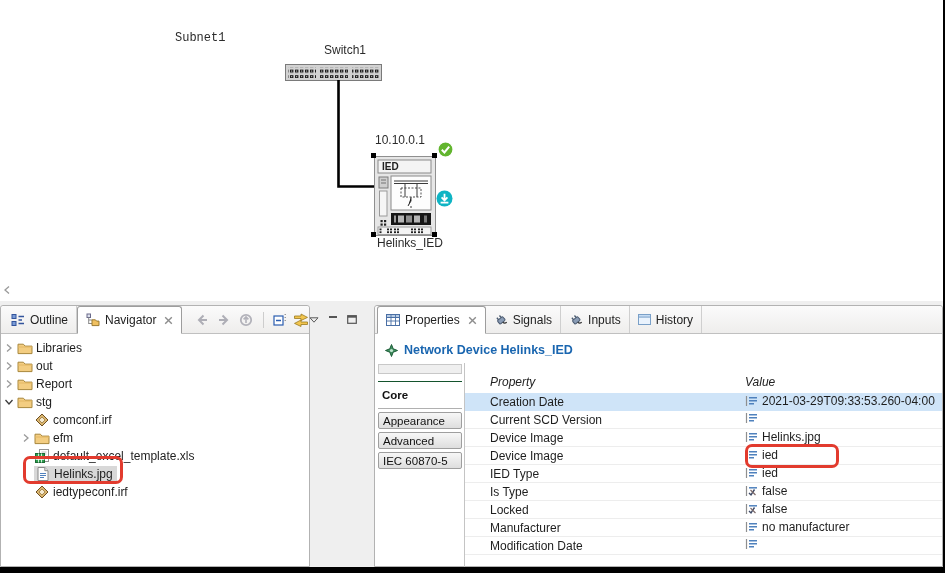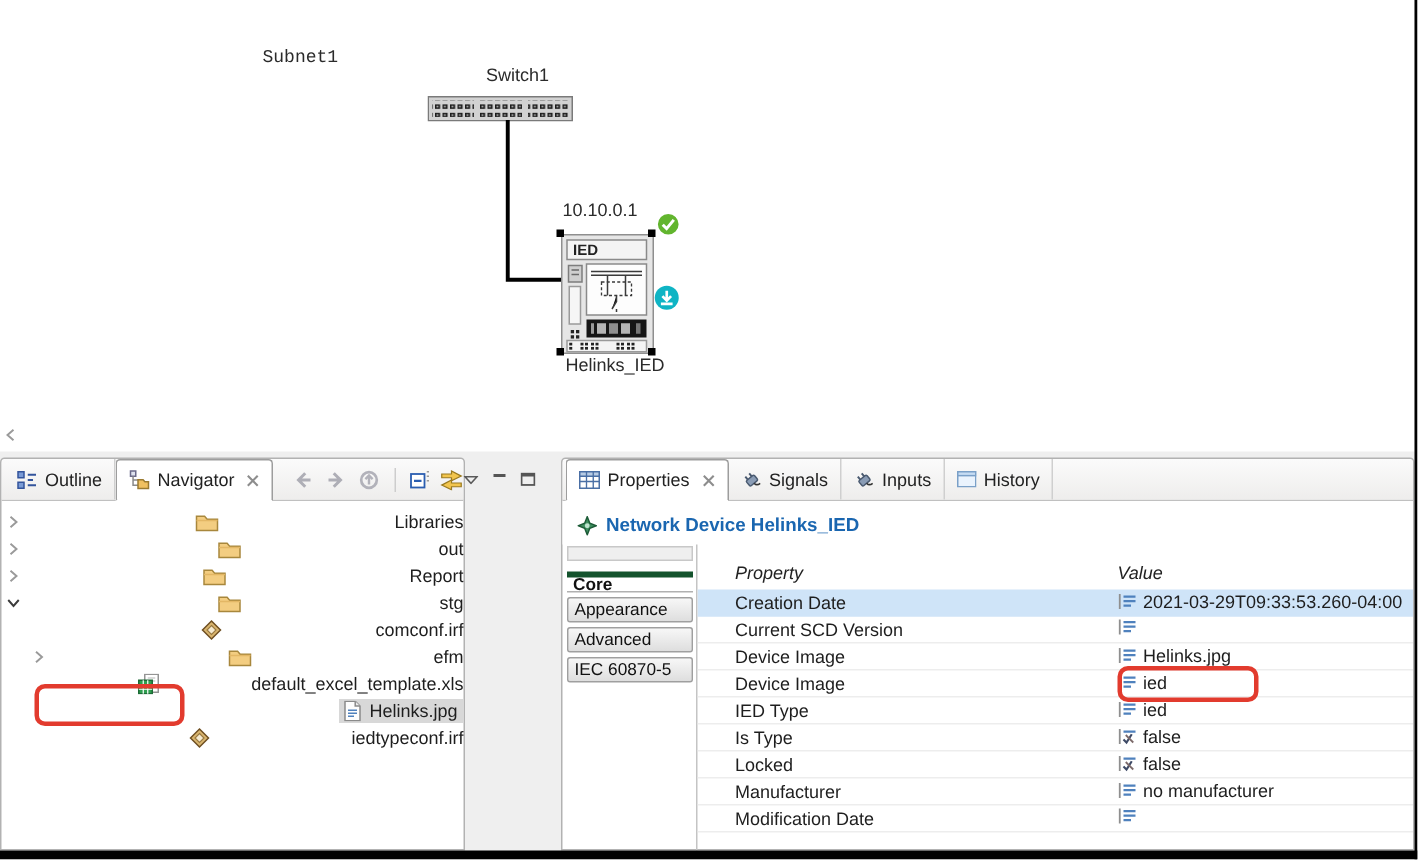--- a/index.html
+++ b/index.html
@@ -42,42 +42,42 @@
   .tab .ticn { flex:0 0 auto; }
   .closex { margin-left:3px; }
 
   
   .vtoolbar { display:flex; align-items:center; gap:6px; margin-left:12px; }
   .vsep { width:1px; height:16px; background:#cdcdcd; margin:0 3px; }
   .winbtns { margin-left:auto; display:flex; align-items:center; gap:9px; padding-right:8px; }
 
   
   .tree { padding-top:5px; }
-  .tree-row { height:18px; display:flex; align-items:center; gap:3px; padding-left:3px;justify-content:space-between; }
+  .tree-row { height:18px; display:flex; align-items:center; gap:3px; padding-left:3px; }
   .tree-row.lvl1 { padding-left:20px; }
   .chev { width:10px; height:10px; display:flex; align-items:center; justify-content:center; }
   .ticon { width:16px; height:14px; display:flex; align-items:center; justify-content:center; }
   .tlabel { white-space:nowrap; }
   .selwrap { display:flex; align-items:center; gap:3px; background:#d8d8d8; padding:1px 4px 1px 1px; }
 
   
   .props-header { display:flex; align-items:center; gap:6px; padding:9px 0 6px 10px; background:#fff; }
   .props-title { color:#1a66b0; font-weight:bold; font-size:12.5px; }
   .props-body { display:flex; height:205px; }
   .cats { width:90px; padding:0 2px 0 3px; border-right:1px solid #c4c4c4; }
   .cat-bump { height:10px; background:#efefef; border:1px solid #c8c8c8; margin:1px 0 7px 0; }
   .cat {
     height:17px; display:flex; align-items:center; padding-left:4px;
     font-size:11.5px; margin-bottom:3px;
     background:linear-gradient(#f7f7f7,#dedede);
     border:1px solid #9f9f9f; border-radius:2px; color:#111;
   }
   .cat.active {
-    background:#ffffff; border:none; border-top:4px solid #14532d; border-bottom:1px solid #b0b0b0;
-    border-radius:0; font-weight:bold; height:14px;
+    background:#ffffff; border:none; border-top:1px solid #14532d; border-bottom:1px solid #b0b0b0;
+    border-radius:0; font-weight:bold; height:28px;
   }
   .ptable { flex:1; padding-top:10px; position:relative; overflow:hidden; }
   .phead { height:20px; position:relative; font-size:12px; color:#222;font-style:italic; }
   .phead .col-p { position:absolute; left:25px; top:2px; }
   .phead .col-v { position:absolute; left:280px; top:2px; }
   .prow { height:18px; position:relative; border-bottom:1px solid #ededed; }
   .prow.sel { background:#cfe4f8; border-bottom:1px solid #cfe4f8; }
   .pname { position:absolute; left:25px; top:2px; white-space:nowrap; }
   .pval { position:absolute; left:280px; top:1px; display:flex; align-items:center; gap:4px; white-space:nowrap; }
   .vicon { width:13px; height:12px; flex:0 0 auto; }

